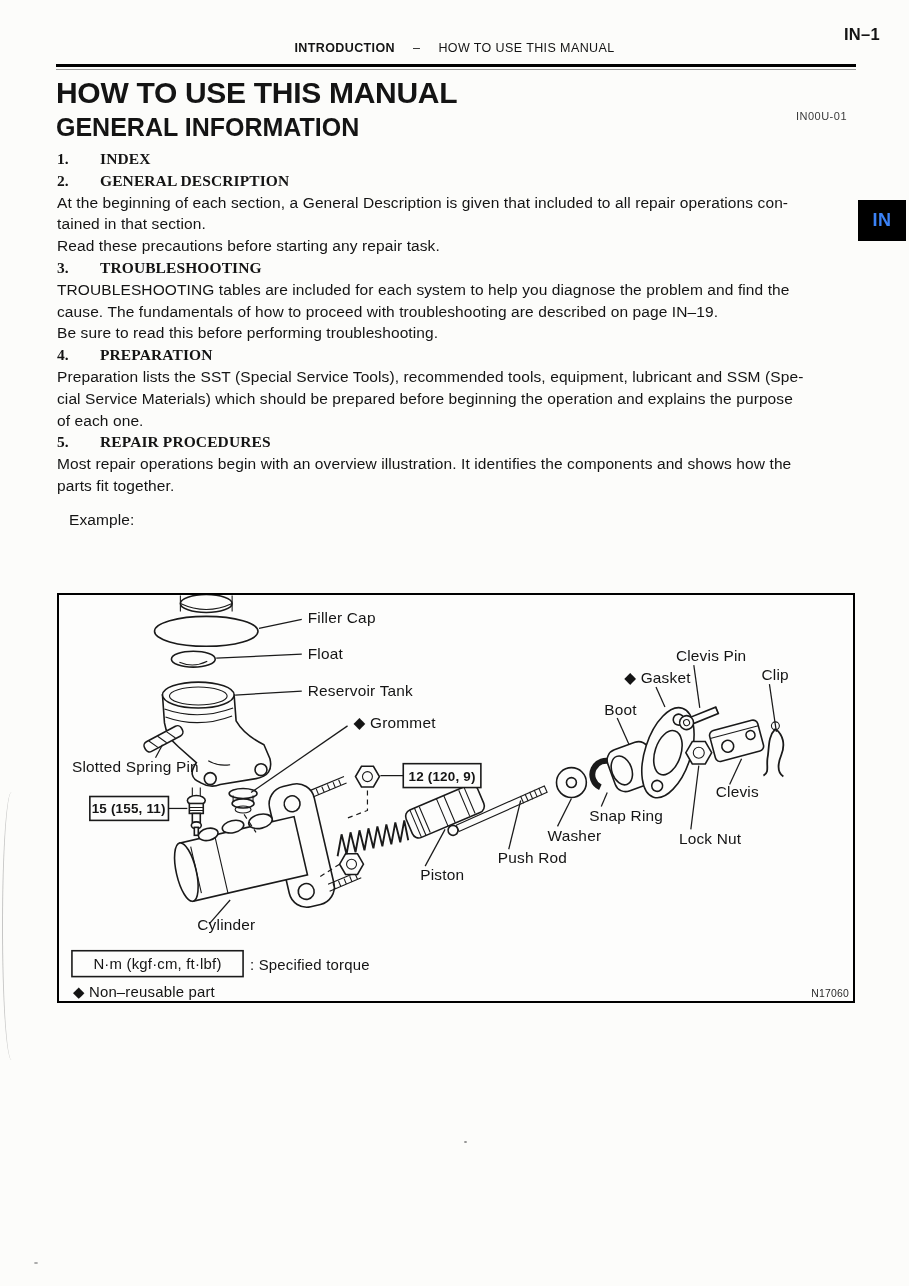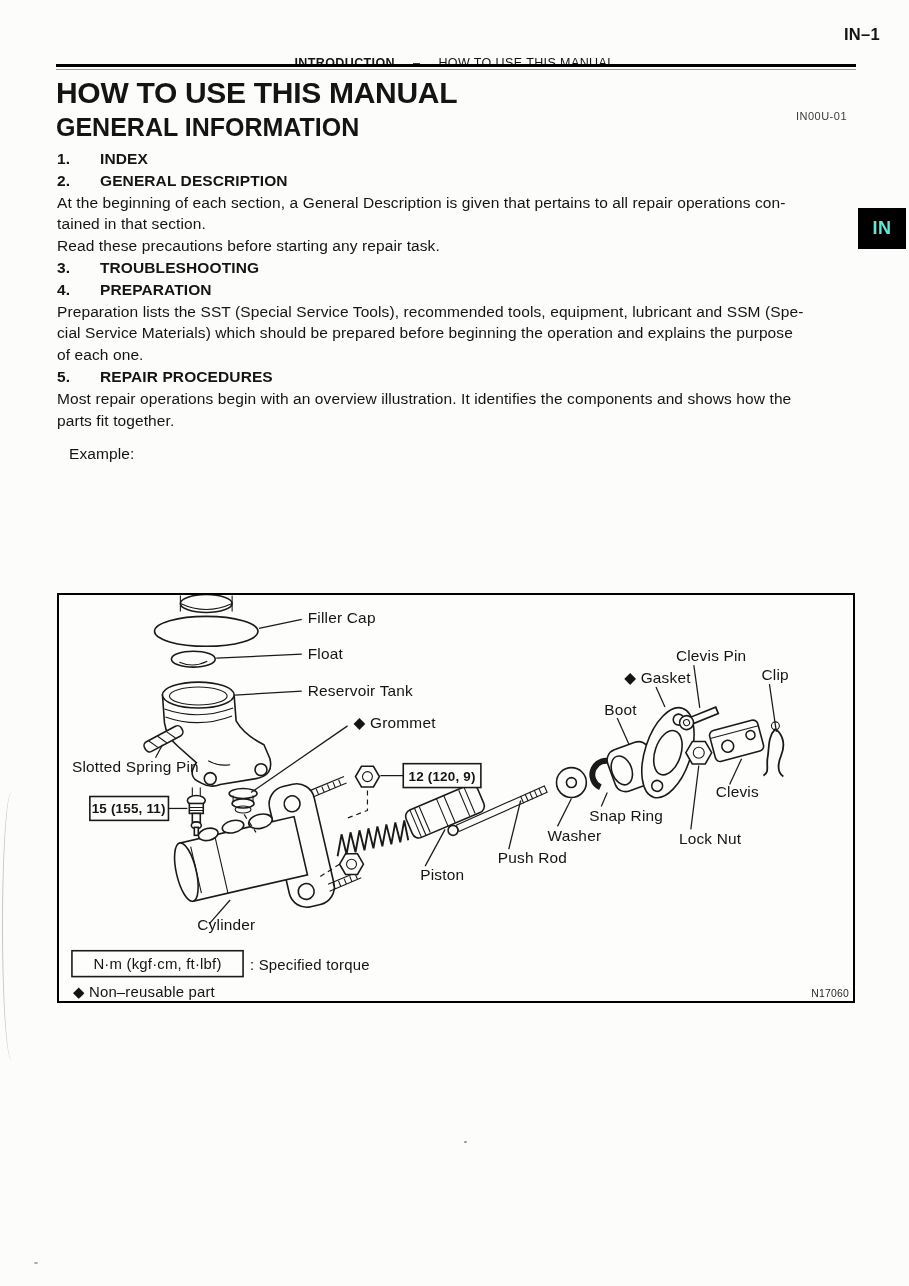--- a/index.html
+++ b/index.html
@@ -2,35 +2,35 @@
 <html><head>
 <meta charset="utf-8">
 <style>
   html,body{margin:0;padding:0;background:#e8e8e8;}
   .page{
     position:relative;width:909px;height:1286px;margin:0 auto;
     background:#fcfcfa;overflow:hidden;
     font-family:"Liberation Sans", sans-serif;color:#141414;
   }
   
-  .running-head{position:absolute;top:56px;left:0;width:100%;text-align:center;font-size:12.5px;letter-spacing:.4px;white-space:nowrap;}
+  .running-head{position:absolute;top:41px;left:0;width:100%;text-align:center;font-size:12.5px;letter-spacing:.4px;white-space:nowrap;}
   .running-head .rh-left{font-weight:bold;}
   .running-head .rh-sep{margin:0 18px;}
   .page-num{position:absolute;top:25px;right:29px;font-size:16.5px;font-weight:bold;letter-spacing:.3px;}
   .head-rule{position:absolute;top:64px;left:56px;width:800px;height:3px;background:#000;}
   .head-rule-echo{position:absolute;top:69px;left:56px;width:800px;height:1px;background:#9a9a9a;}
   
   .doc-title{position:absolute;top:76px;left:56px;font-size:30px;font-weight:bold;letter-spacing:-.3px;white-space:nowrap;}
   .doc-code{position:absolute;top:110px;right:62px;font-size:11px;color:#3a3a3a;letter-spacing:.5px;}
   .doc-subtitle{position:absolute;top:113px;left:56px;font-size:25px;font-weight:bold;white-space:nowrap;}
-  .in-tab{position:absolute;top:208px;right:3px;width:48px;height:41px;background:#000;color:#5eead4;
+  .in-tab{position:absolute;top:200px;right:3px;width:48px;height:41px;background:#000;color:#3b82f6;
     display:flex;align-items:center;justify-content:center;font-size:18px;font-weight:bold;letter-spacing:.5px;}
   
   .content{position:absolute;top:148px;left:57px;width:802px;font-size:15.5px;line-height:21.8px;letter-spacing:.1px;}
-  .sec-head{font-weight:bold;}
+  .sec-head{font-weight:bold;font-family:Liberation Serif, serif;}
   .sec-num{display:inline-block;width:43px;}
   .sec-body{white-space:pre-line;margin:0;}
   .example-label{margin:12px;}
   
   .figure{position:absolute;top:593px;left:57px;width:798px;height:410px;border:2.5px solid #000;box-sizing:border-box;background:#fdfdfc;}
   .figure svg{display:block;width:100%;height:100%;}
   .figure text{font-family:"Liberation Sans", sans-serif;fill:#141414;font-size:15.5px;letter-spacing:.2px;}
   .figure text.torque-text{font-weight:bold;font-size:13.5px;}
   .figure text.legend-text{font-size:15px;}
   .figure text.fig-code{font-size:10.5px;fill:#2a2a2a;}
@@ -59,25 +59,28 @@
   <h1 class="doc-title" style="margin:0">HOW TO USE THIS MANUAL</h1>
   <div class="doc-code">IN00U-01</div>
   <h2 class="doc-subtitle" style="margin:0">GENERAL INFORMATION</h2>
 
   <div class="in-tab">IN</div>
 
   <div class="content">
     <div class="sec-head"><span class="sec-num">1.</span><span>INDEX</span></div>
 
     <div class="sec-head"><span class="sec-num">2.</span><span>GENERAL DESCRIPTION</span></div>
-    <p class="sec-body">At the beginning of each section, a General Description is given that pertains to all repair operations con-
+    <p class="sec-body">At the beginning of each section, a General Description is given that included to all repair operations con-
 tained in that section.
 Read these precautions before starting any repair task.</p>
 
     <div class="sec-head"><span class="sec-num">3.</span><span>TROUBLESHOOTING</span></div>
+    <p class="sec-body">TROUBLESHOOTING tables are included for each system to help you diagnose the problem and find the
+cause. The fundamentals of how to proceed with troubleshooting are described on page IN–19.
+Be sure to read this before performing troubleshooting.</p>
 
     <div class="sec-head"><span class="sec-num">4.</span><span>PREPARATION</span></div>
     <p class="sec-body">Preparation lists the SST (Special Service Tools), recommended tools, equipment, lubricant and SSM (Spe-
 cial Service Materials) which should be prepared before beginning the operation and explains the purpose
 of each one.</p>
 
     <div class="sec-head"><span class="sec-num">5.</span><span>REPAIR PROCEDURES</span></div>
     <p class="sec-body">Most repair operations begin with an overview illustration. It identifies the components and shows how the
 parts fit together.</p>
 

